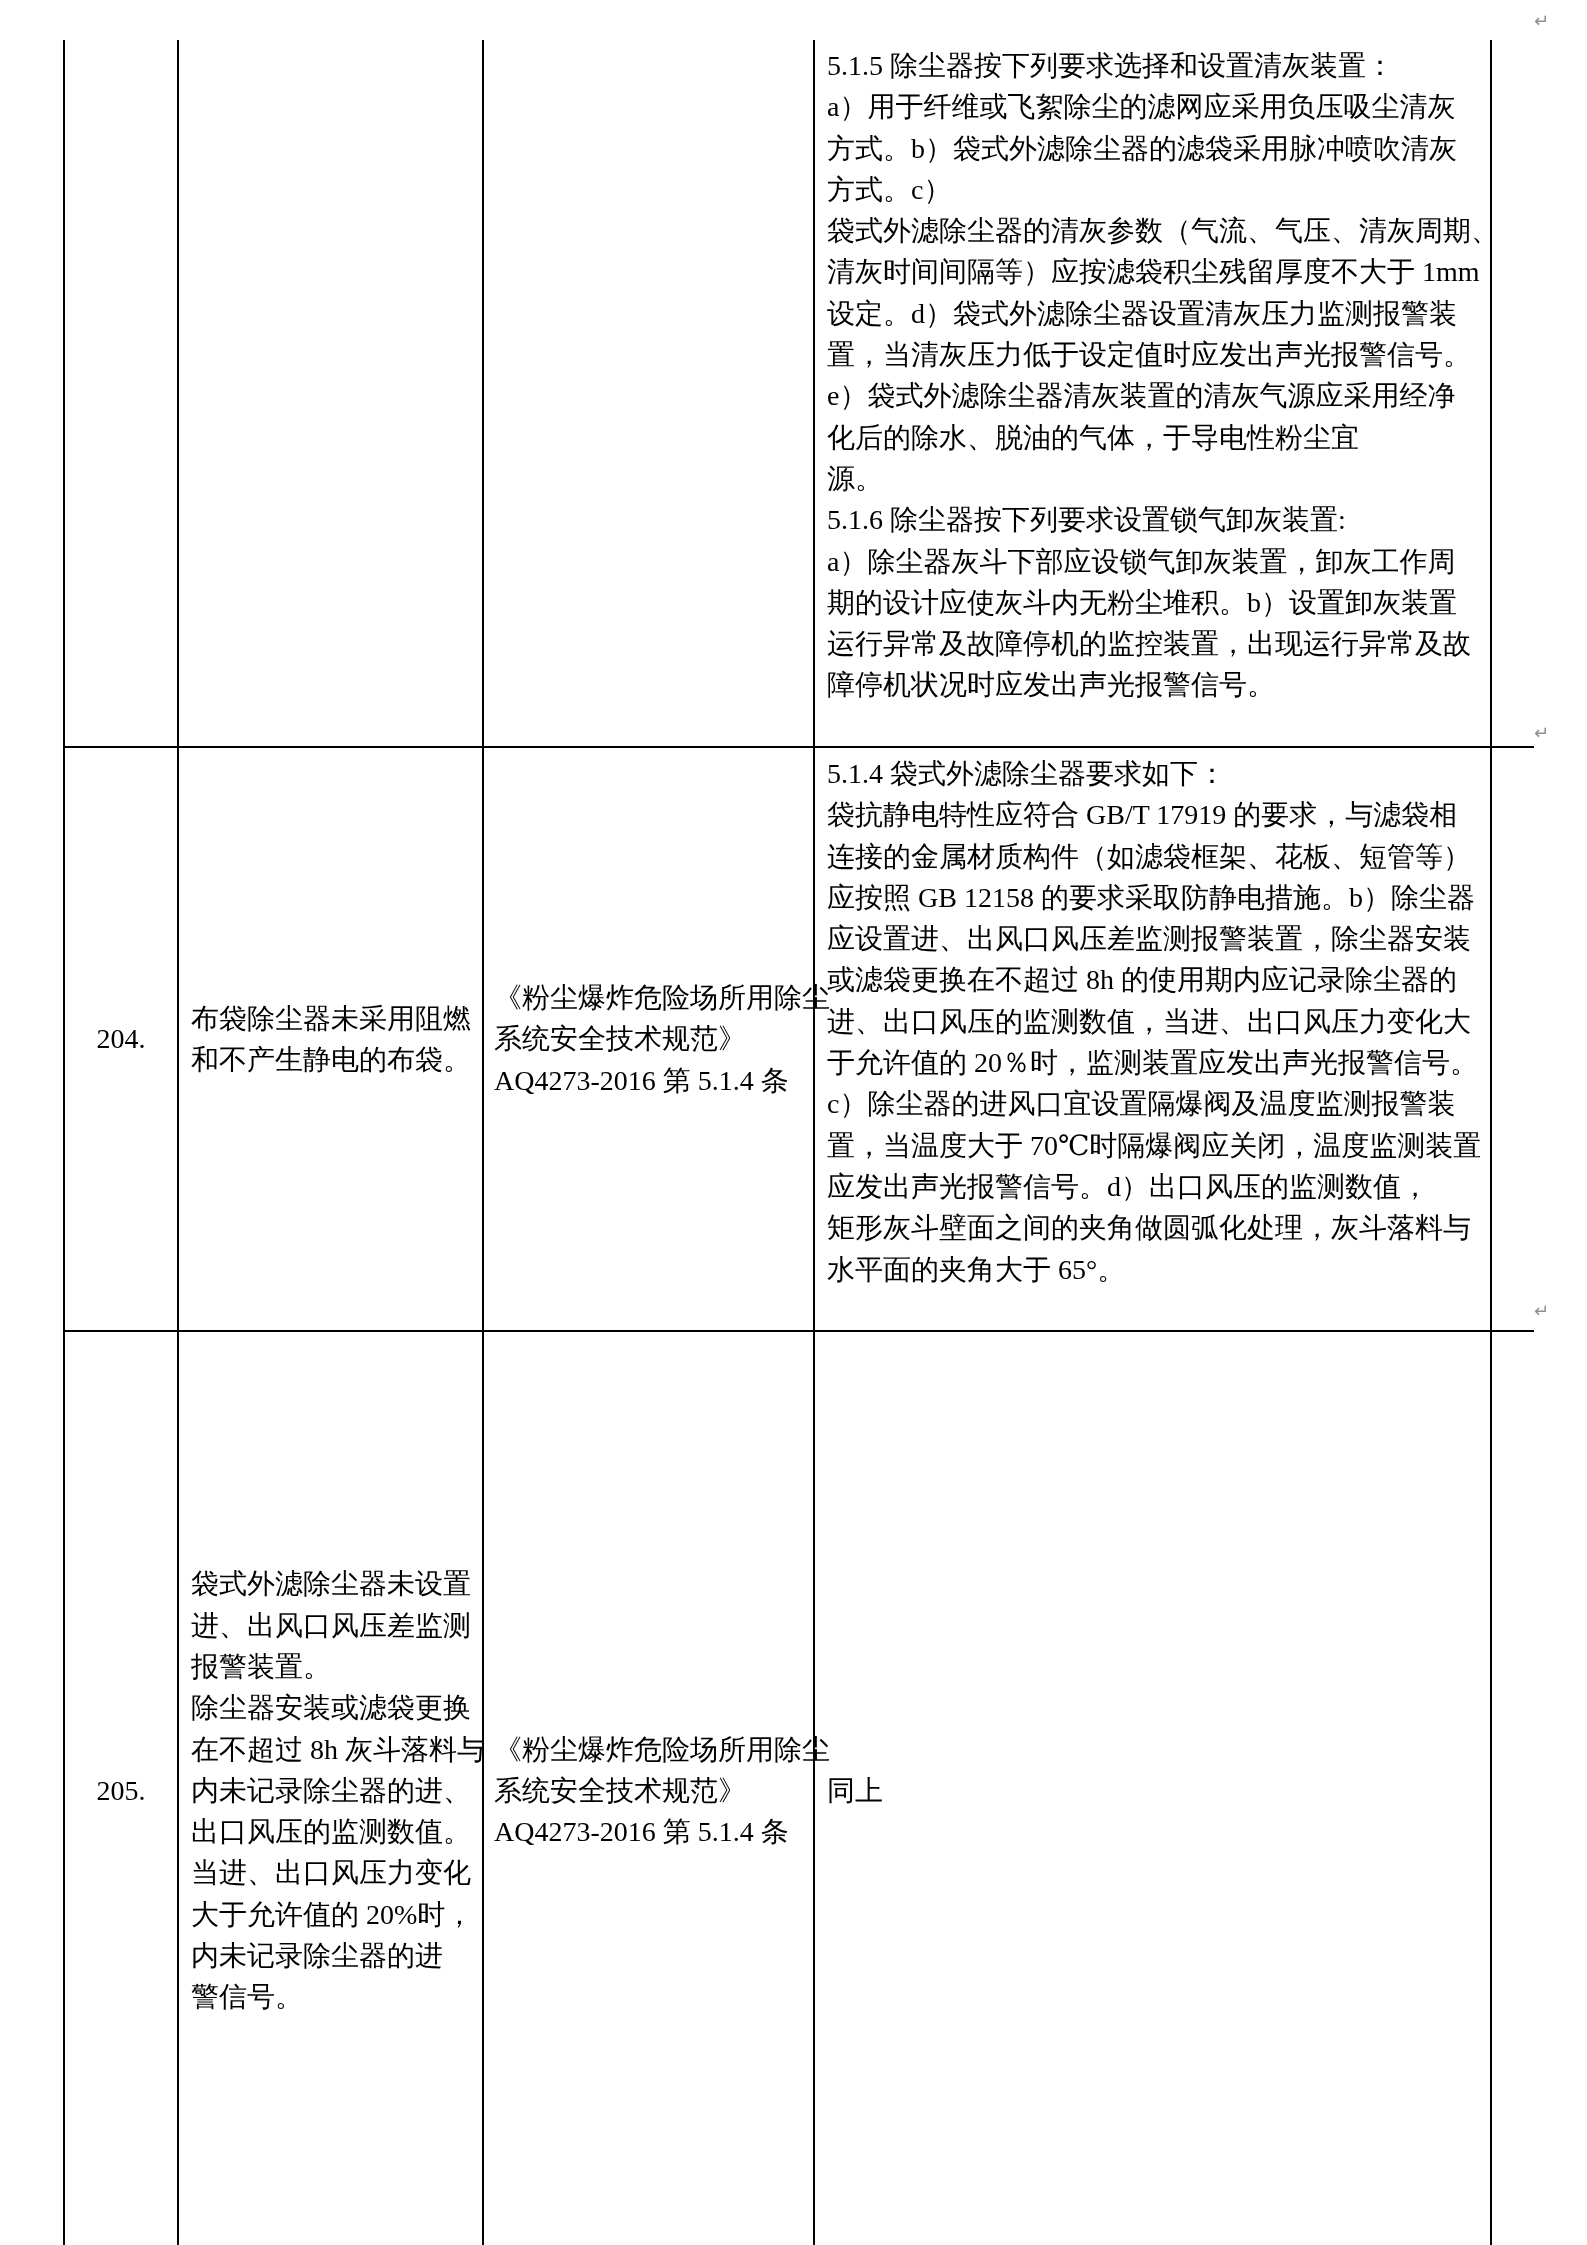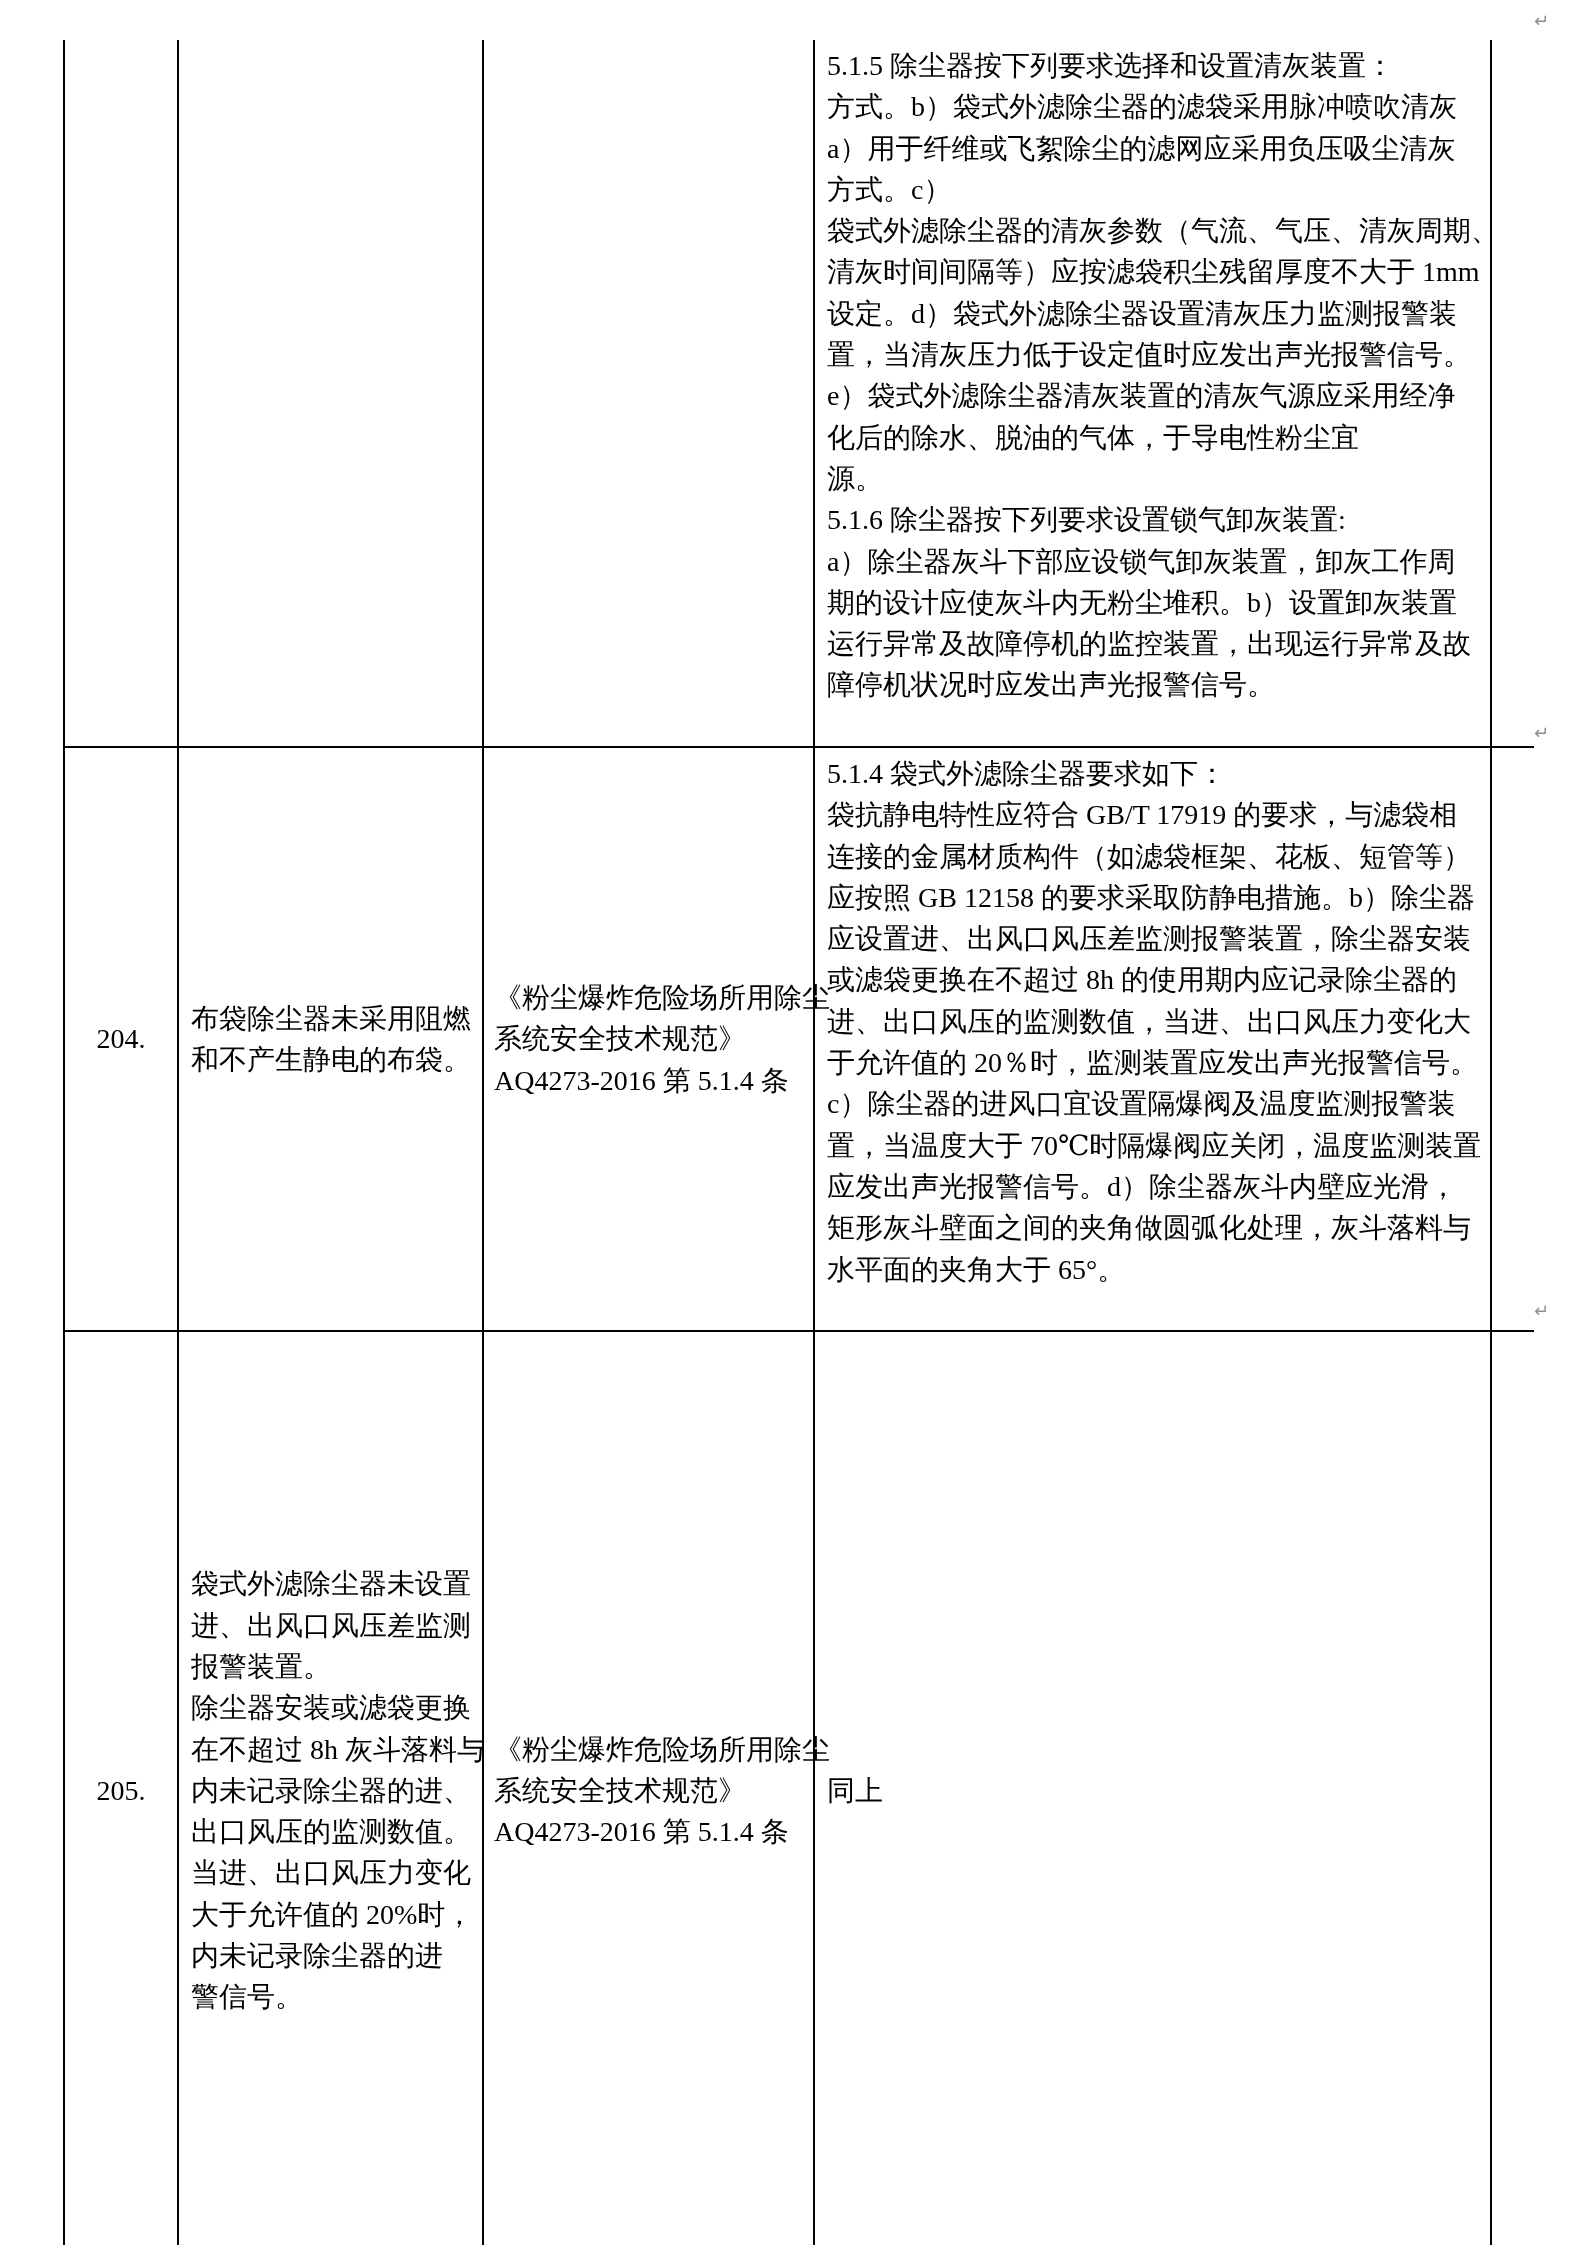--- a/index.html
+++ b/index.html
@@ -75,22 +75,22 @@
       </div>
       <div class="cell c-issue">
         <div></div>
       </div>
       <div class="cell c-basis">
         <div></div>
       </div>
       <div class="cell c-req">
         <div>
             <div class="tline">5.1.5 除尘器按下列要求选择和设置清灰装置：</div>
+            <div class="tline">a）用于纤维或飞絮除尘的滤网应采用负压吸尘清灰</div>
             <div class="tline">方式。b）袋式外滤除尘器的滤袋采用脉冲喷吹清灰</div>
-            <div class="tline">a）用于纤维或飞絮除尘的滤网应采用负压吸尘清灰</div>
             <div class="tline">方式。c）</div>
             <div class="tline">袋式外滤除尘器的清灰参数（气流、气压、清灰周期、</div>
             <div class="tline">清灰时间间隔等）应按滤袋积尘残留厚度不大于 1mm</div>
             <div class="tline">设定。d）袋式外滤除尘器设置清灰压力监测报警装</div>
             <div class="tline">置，当清灰压力低于设定值时应发出声光报警信号。</div>
             <div class="tline">e）袋式外滤除尘器清灰装置的清灰气源应采用经净</div>
             <div class="tline">化后的除水、脱油的气体，于导电性粉尘宜</div>
             <div class="tline">源。</div>
             <div class="tline">5.1.6 除尘器按下列要求设置锁气卸灰装置:</div>
             <div class="tline">a）除尘器灰斗下部应设锁气卸灰装置，卸灰工作周</div>
@@ -123,21 +123,21 @@
             <div class="tline">5.1.4 袋式外滤除尘器要求如下：</div>
             <div class="tline">袋抗静电特性应符合 GB/T 17919 的要求，与滤袋相</div>
             <div class="tline">连接的金属材质构件（如滤袋框架、花板、短管等）</div>
             <div class="tline">应按照 GB 12158 的要求采取防静电措施。b）除尘器</div>
             <div class="tline">应设置进、出风口风压差监测报警装置，除尘器安装</div>
             <div class="tline">或滤袋更换在不超过 8h 的使用期内应记录除尘器的</div>
             <div class="tline">进、出口风压的监测数值，当进、出口风压力变化大</div>
             <div class="tline">于允许值的 20％时，监测装置应发出声光报警信号。</div>
             <div class="tline">c）除尘器的进风口宜设置隔爆阀及温度监测报警装</div>
             <div class="tline">置，当温度大于 70℃时隔爆阀应关闭，温度监测装置</div>
-            <div class="tline">应发出声光报警信号。d）除尘器灰斗内壁应光滑，</div>
+            <div class="tline">应发出声光报警信号。d）出口风压的监测数值，</div>
             <div class="tline">矩形灰斗壁面之间的夹角做圆弧化处理，灰斗落料与</div>
             <div class="tline">水平面的夹角大于 65°。</div>
           </div>
       </div>
     </div>
 
     <div class="row row-2">
       <div class="cell c-no">
         <div class="no-text">205.</div>
       </div>

